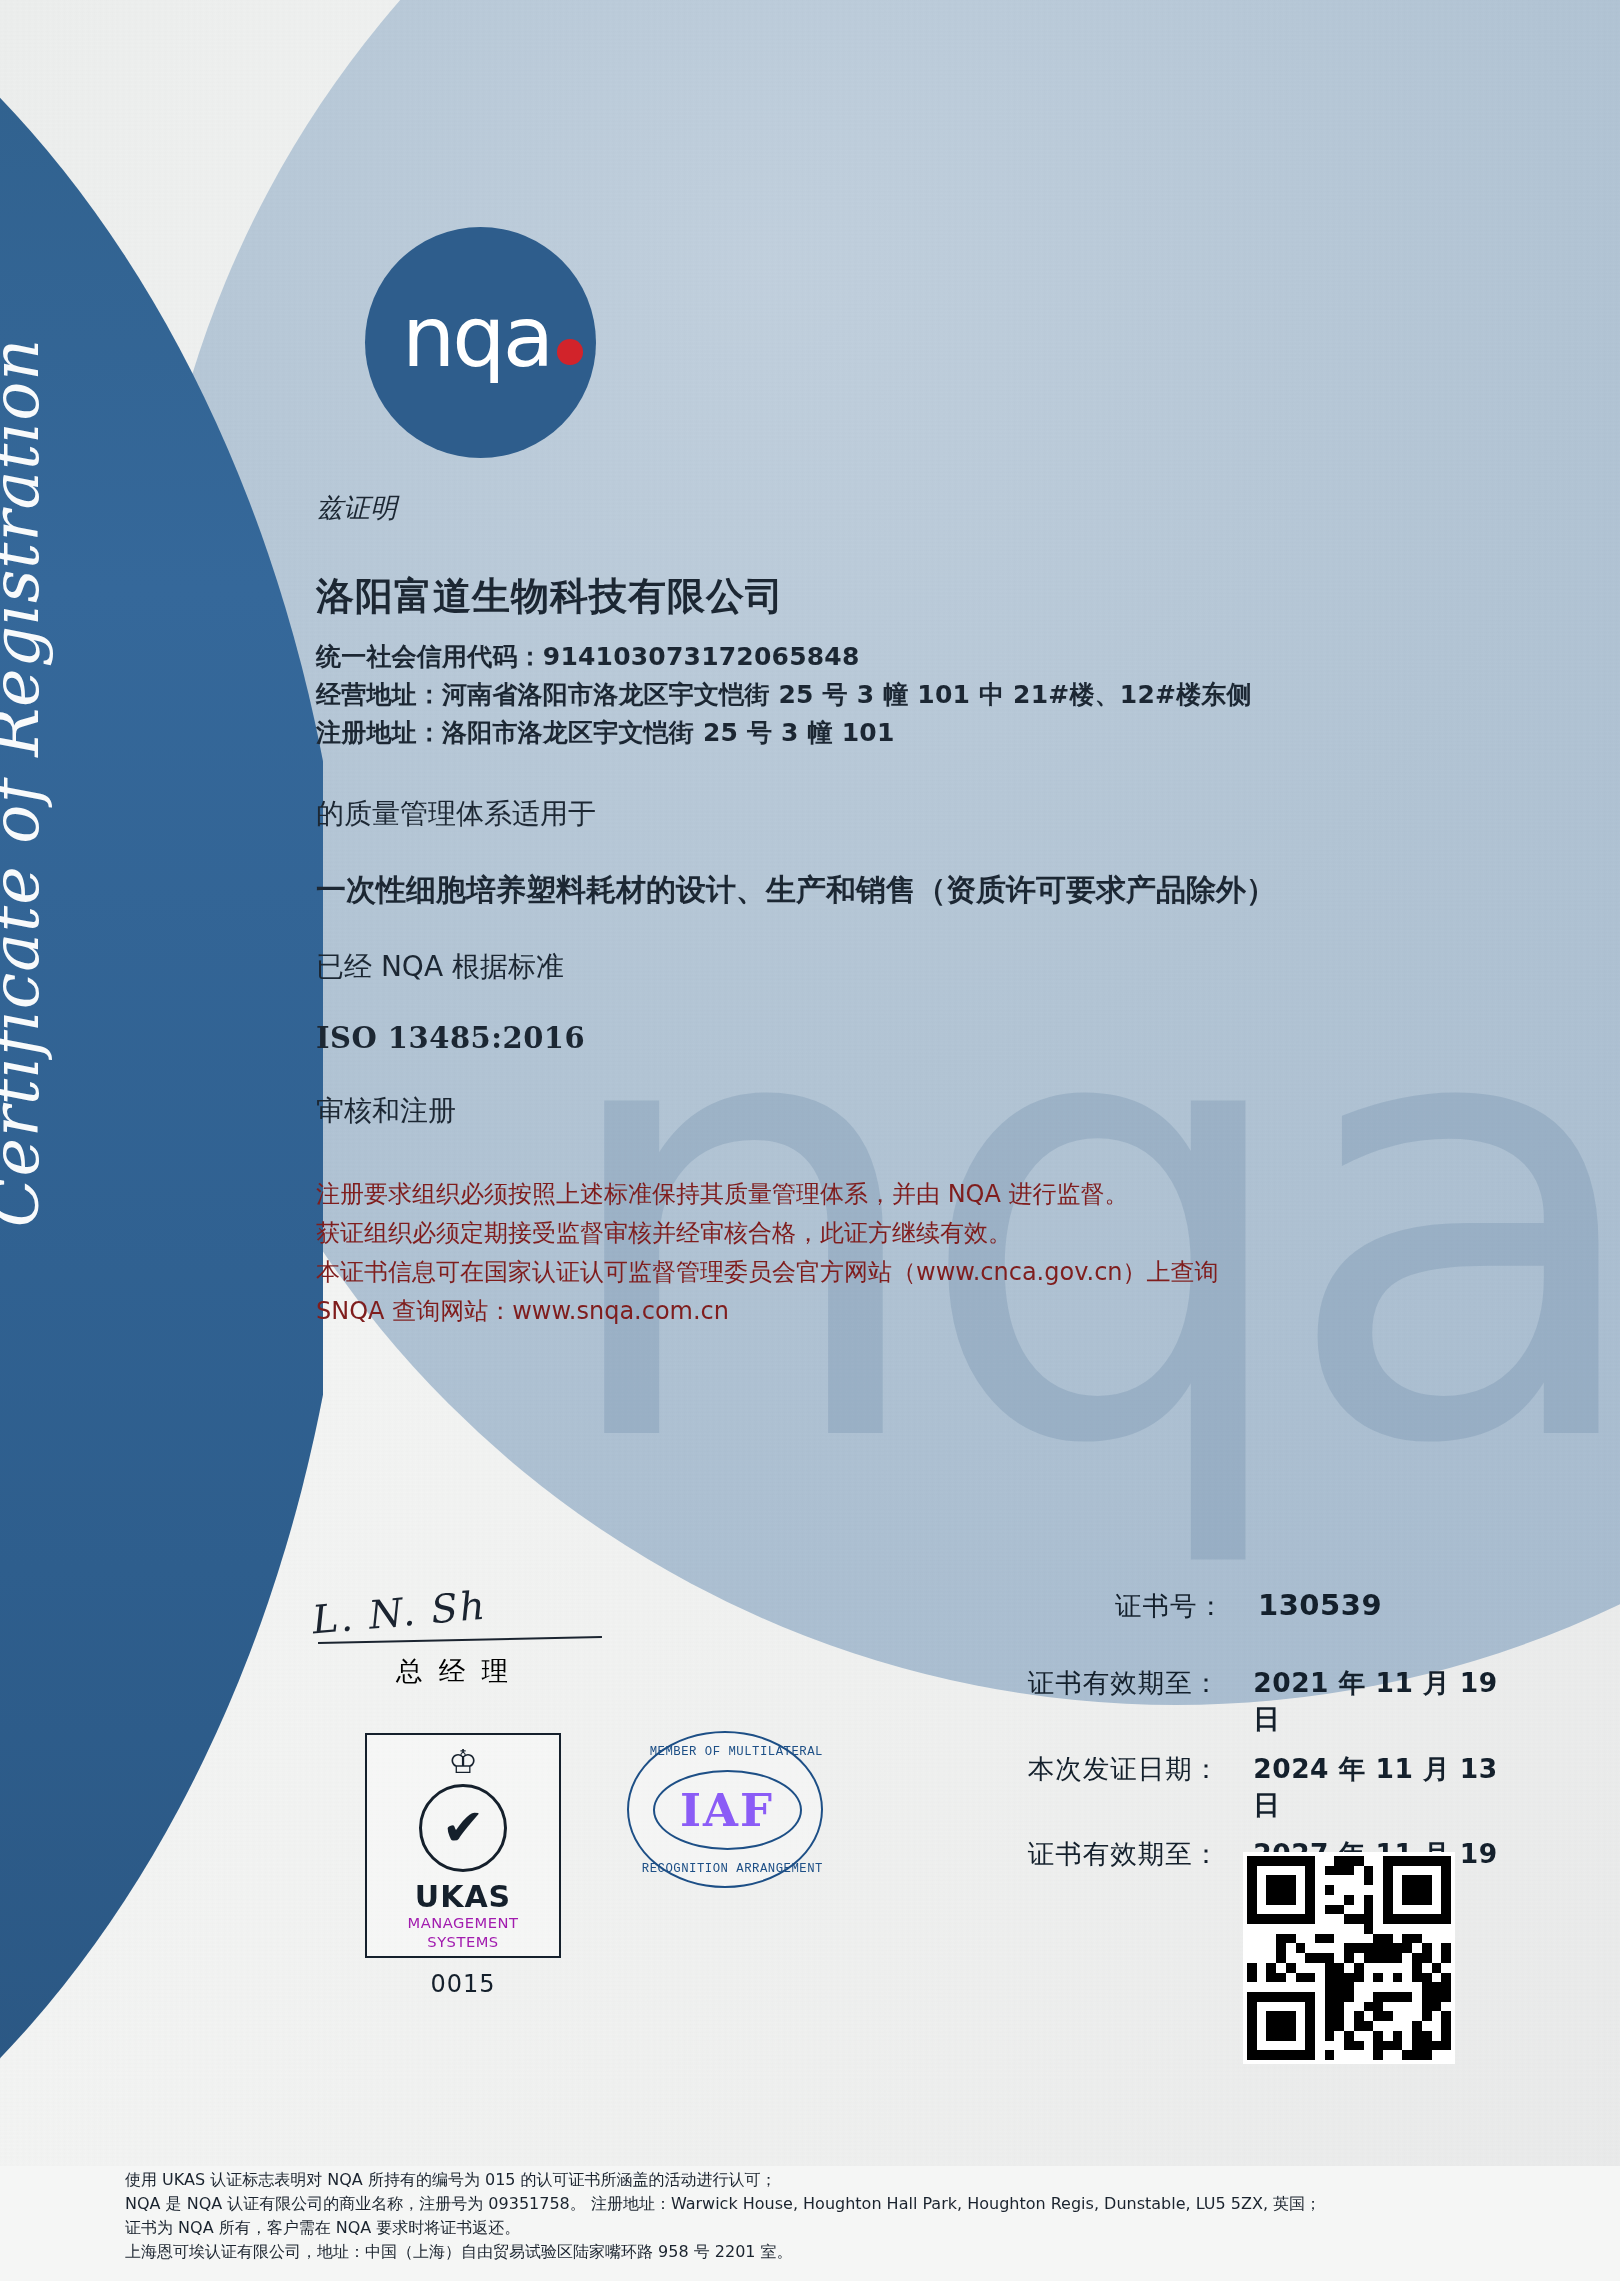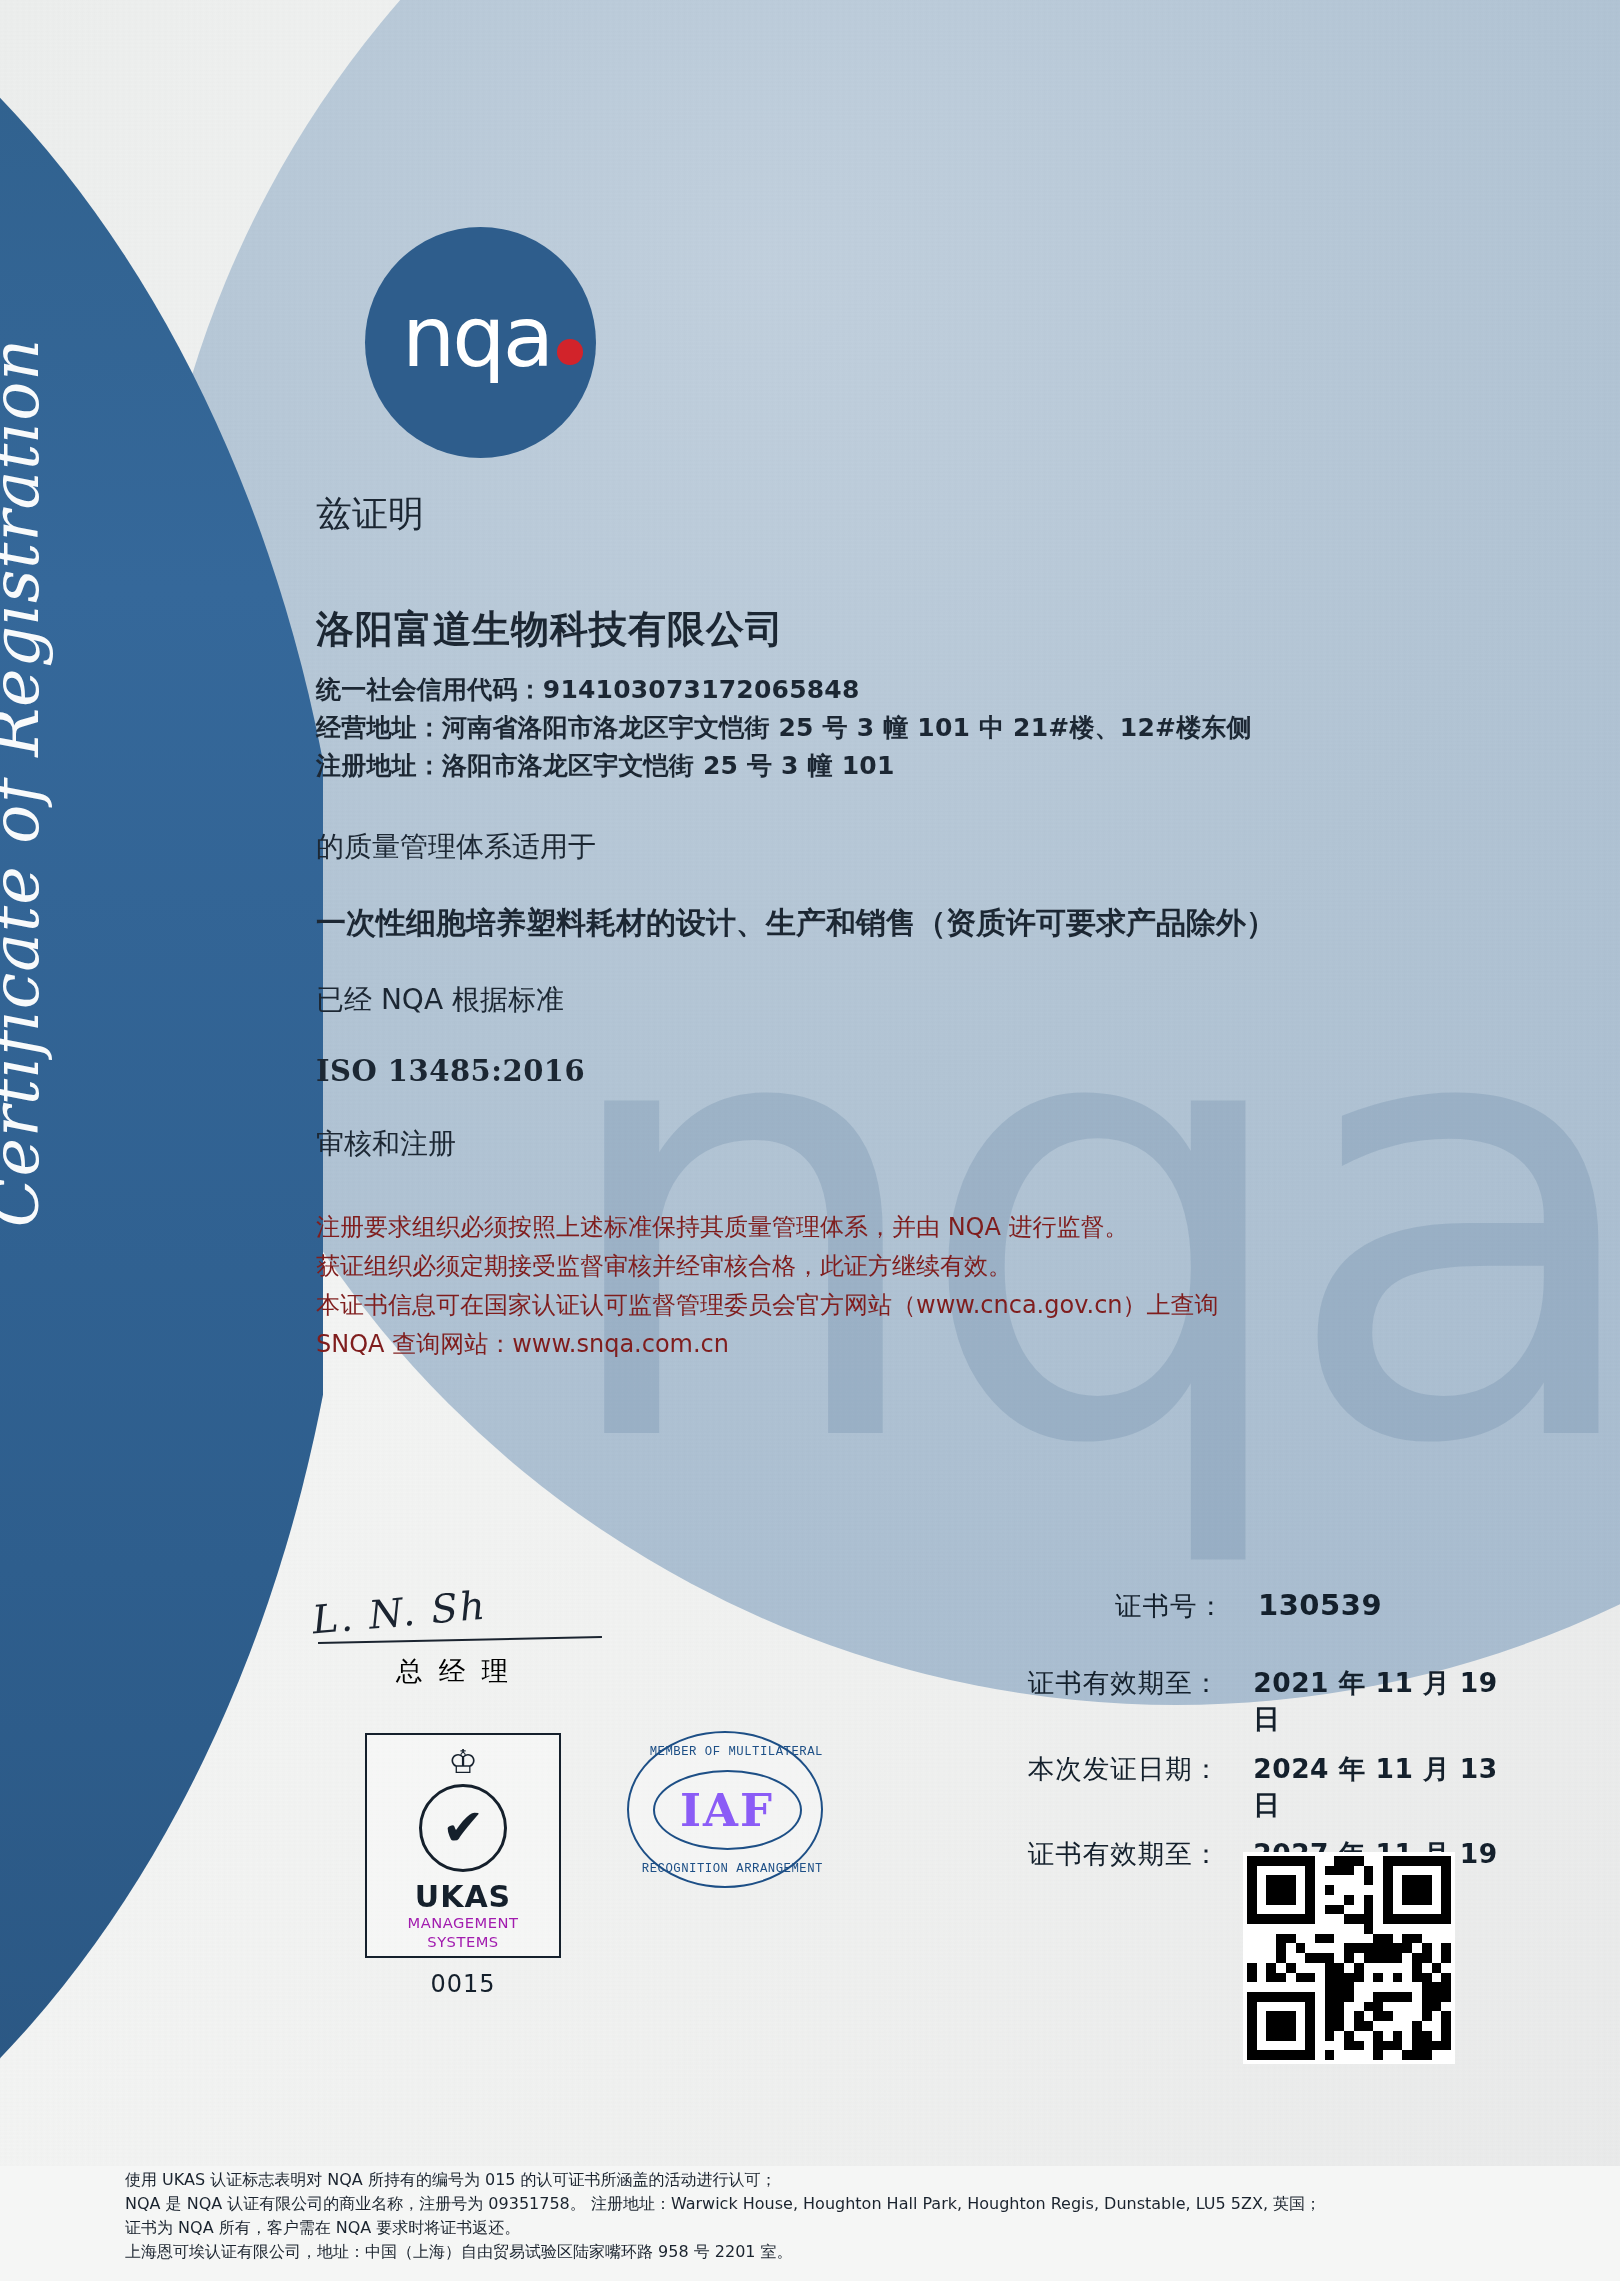--- a/index.html
+++ b/index.html
@@ -131,22 +131,23 @@
   
   .content {
     position: absolute;
     left: 316px;
     top: 490px;
     width: 1157px;
     color: #1c2733;
   }
   .line-intro {
     font-family: "DejaVu Sans", sans-serif;
-    font-size: 36px;
-    margin-bottom: 65px;
+    font-size: 27px;
+    margin-bottom: 45px;
+    font-style: italic;
   }
   .company-name {
     font-family: "DejaVu Sans", sans-serif;
     font-size: 38px;
     font-weight: bold;
     letter-spacing: 1px;
     margin-bottom: 15.7px;
   }
   .company-meta {
     font-family: "DejaVu Sans", sans-serif;

